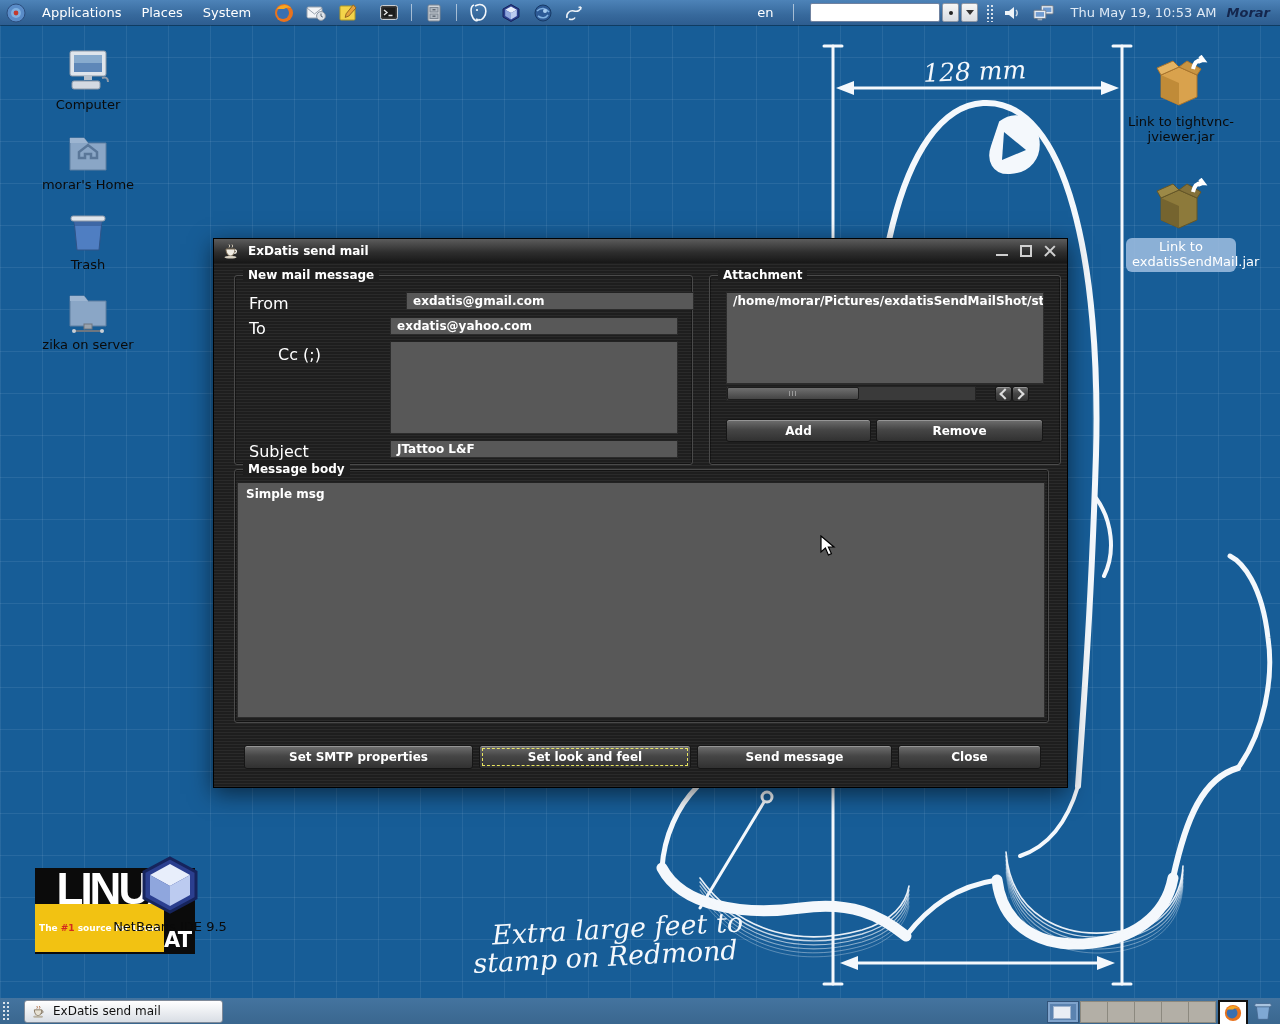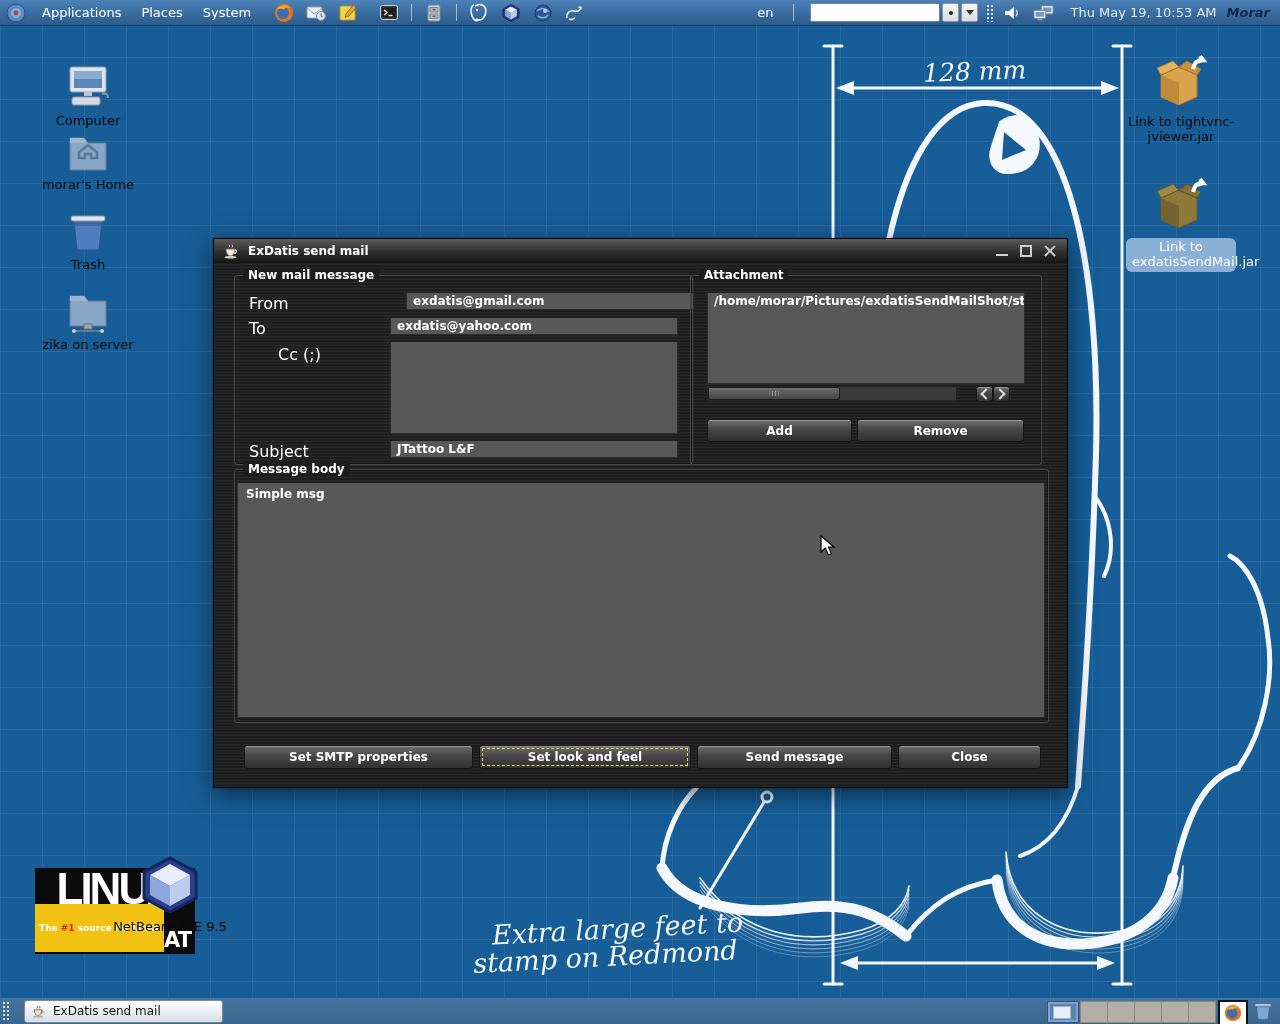--- a/index.html
+++ b/index.html
@@ -160,21 +160,21 @@
     <g>
       <line class="bp-line" x1="700" y1="908" x2="764" y2="802" stroke-width="3"></line>
       <circle cx="767" cy="797" r="5" fill="none" stroke="#f4f8fc" stroke-width="3"></circle>
     </g>
 
     <text class="bp-text" x="975" y="80" font-size="25" text-anchor="middle" transform="rotate(-2 975 80)">128 mm</text>
     <text class="bp-text" x="618" y="938" font-size="27" text-anchor="middle" transform="rotate(-3 618 938)">Extra large feet to</text>
     <text class="bp-text" x="606" y="966" font-size="27" text-anchor="middle" transform="rotate(-3 606 966)">stamp on Redmond</text>
   </svg>
 
-  <div class="desk-icon" style="left:33px;top:64px;text-align:center;">
+  <div class="desk-icon" style="left:33px;top:48px;text-align:center;">
     <div class="art">
       <svg width="52" height="48" viewBox="0 0 52 48">
         <rect x="8" y="3" width="36" height="25" rx="2" fill="#dfe5ec" stroke="#8f9aa8"></rect>
         <rect x="12" y="7" width="28" height="17" fill="#5e87b8"></rect>
         <rect x="12" y="7" width="28" height="8" fill="#88abce"></rect>
         <rect x="22" y="28" width="8" height="4" fill="#b9c2cc"></rect>
         <rect x="10" y="33" width="28" height="8" rx="2" fill="#d4dae2" stroke="#8f9aa8"></rect>
         <path d="M 40 30 q 6 -2 6 4" fill="none" stroke="#8f9aa8" stroke-width="2"></path>
       </svg>
     </div>
@@ -390,21 +390,21 @@
     <div class="flbl" style="left:14px;top:18px;">From</div>
     <div class="fld" style="left:171px;top:16px;width:288px;height:18px;">exdatis@gmail.com</div>
     <div class="flbl" style="left:14px;top:43px;">To</div>
     <div class="fld" style="left:155px;top:41px;width:288px;height:18px;">exdatis@yahoo.com</div>
     <div class="flbl" style="left:14px;top:69px;margin-left:29px;">Cc (;)</div>
     <div class="fld" style="left:155px;top:65px;width:288px;height:93px;"></div>
     <div class="flbl" style="left:14px;top:166px;">Subject</div>
     <div class="fld" style="left:155px;top:164px;width:288px;height:18px;">JTattoo L&amp;F</div>
   </div>
 
-  <div class="group" style="left:476px;top:36px;width:350px;height:188px;">
+  <div class="group" style="left:495px;top:36px;width:350px;height:188px;">
     <div class="group-label">Attachment</div>
     <div class="fld" style="left:16px;top:16px;width:318px;height:92px;">
       <span>/home/morar/Pictures/exdatisSendMailShot/start</span>
     </div>
     <div class="scroll-track" style="left:16px;top:110px;width:248px;height:13px;">
       <div class="scroll-thumb" style="width:130px;">
         <div class="thumb-grip"></div>
       </div>
     </div>
     <div class="sarrow dbtn" style="left:285px;top:110px;width:15px;height:14px;">

